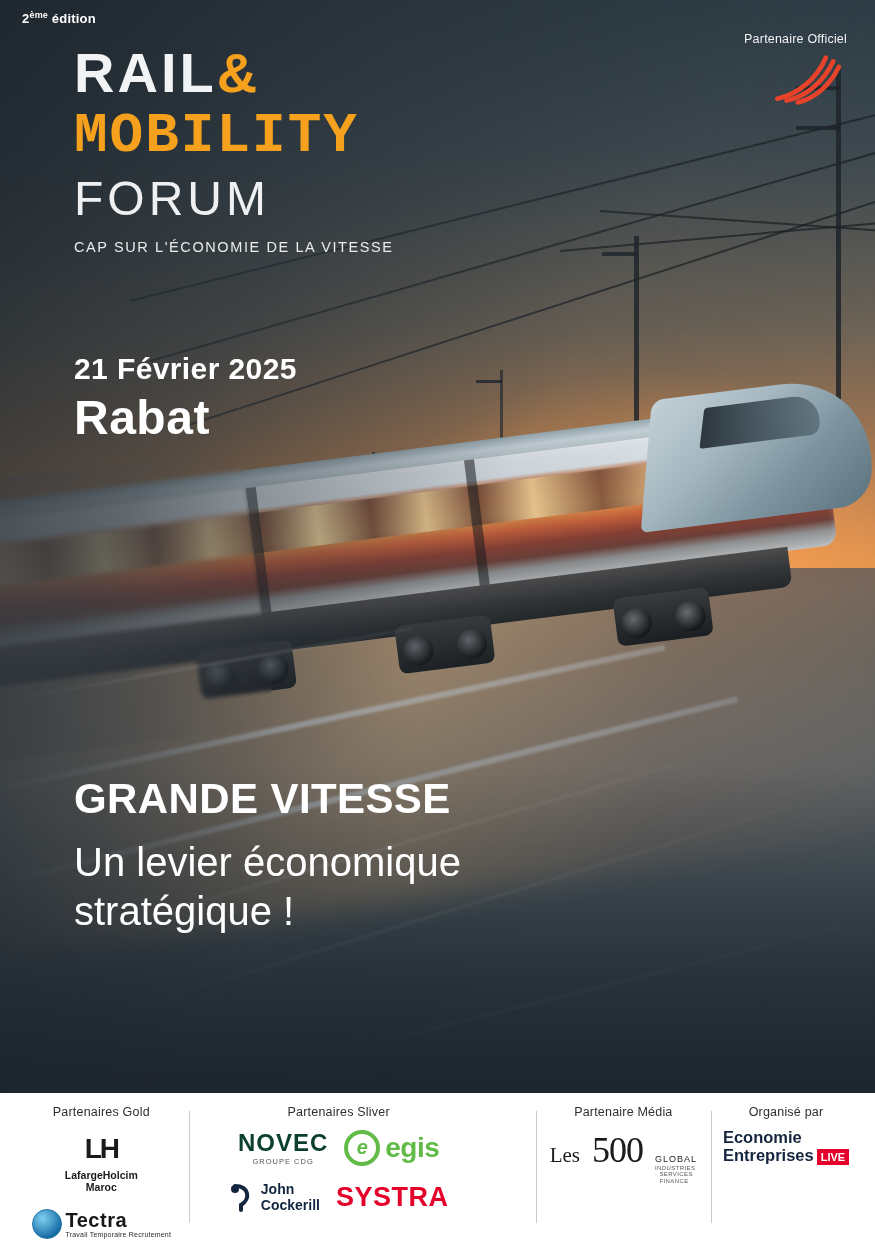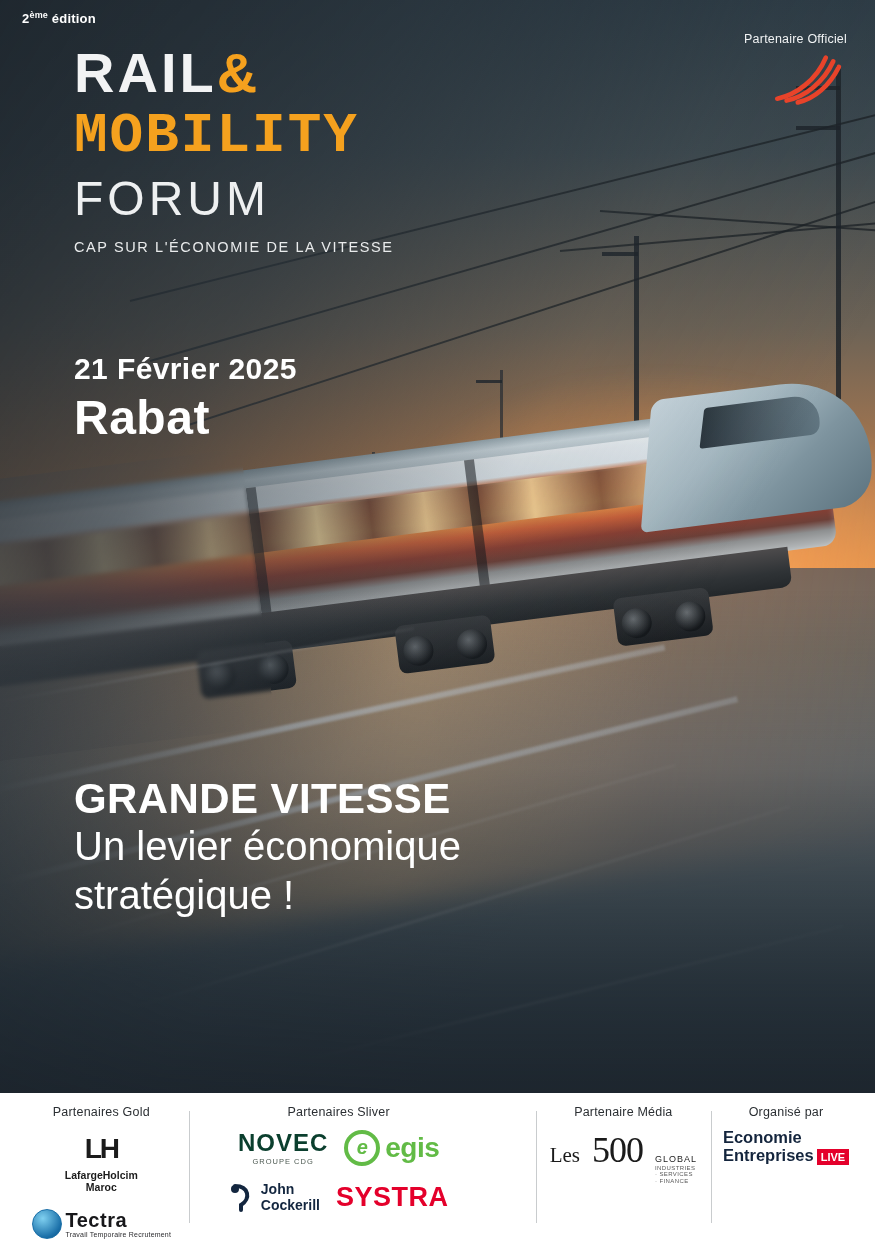--- a/index.html
+++ b/index.html
@@ -225,21 +225,21 @@
   .date-block { position: absolute; left: 74px; top: 352px; }
   .t-date {
     font-size: 30px; font-weight: bold; color: #ffffff; letter-spacing: 0.4px;
   }
   .t-city {
     font-size: 48px; font-weight: bold; color: #ffffff; margin-top: 4px; letter-spacing: 0.5px;
   }
 
   .claim-block { position: absolute; left: 74px; top: 775px; }
   .c1 { font-size: 42px; font-weight: bold; color: #ffffff; letter-spacing: 0.4px; line-height: 1.12; }
-  .c2 { font-size: 40px; font-weight: 400; color: #ffffff; line-height: 1.22; }
+  .c2 { font-size: 40px; font-weight: 400; color: #ffffff; line-height: 1.22; margin-top: 16px; }
   .c3 { font-size: 40px; font-weight: 400; color: #ffffff; line-height: 1.22; }
 
   
   .oncf-wrap { position: absolute; right: 28px; top: 32px; text-align: right; }
   .oncf-label { font-size: 12.5px; color: #f1f3f4; margin-bottom: 6px; letter-spacing: 0.2px; }
   .oncf-logo { display: flex; align-items: center; justify-content: flex-end; gap: 6px; }
   .oncf-mark { width: 76px; height: 56px; }
   .oncf-text {
     font-size: 44px; font-weight: bold; color: #ffffff; letter-spacing: 1px; line-height: 1;
   }

